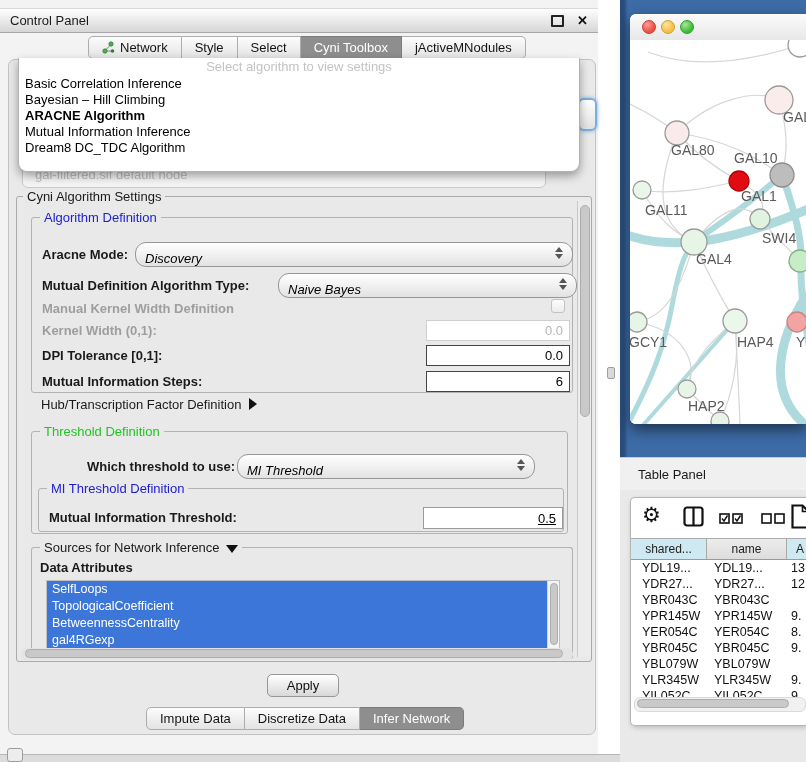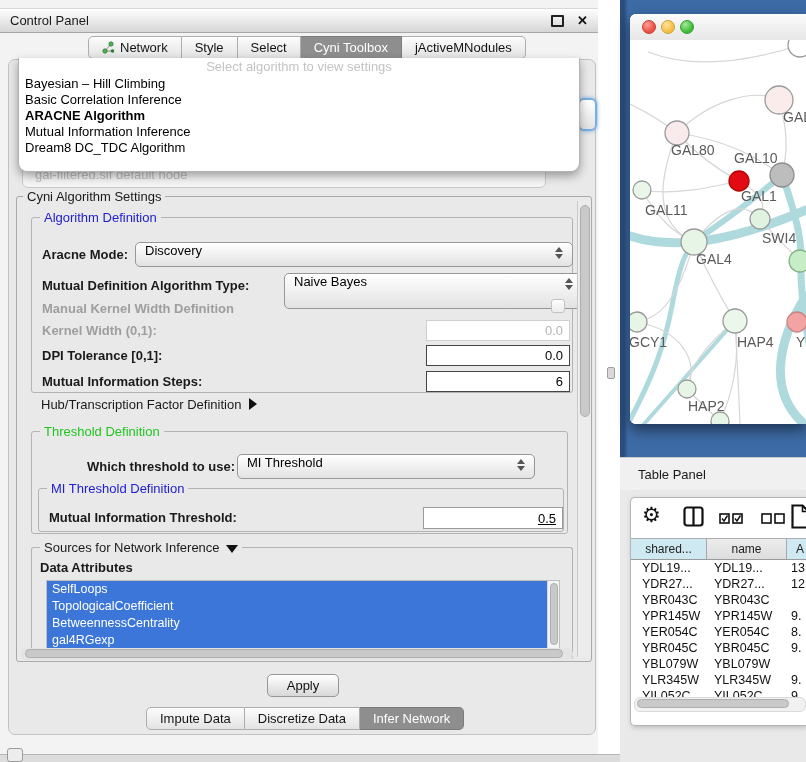--- a/index.html
+++ b/index.html
@@ -51,22 +51,22 @@
   .grpbox{border:1px solid #b3b3b3;border-radius:3px;position:absolute;box-sizing:border-box;}
   .grp-title{position:absolute;top:-8px;left:8px;background:#e9e9e9;padding:0 4px;
     font-size:13px;height:15px;line-height:15px;white-space:nowrap;}
   #settings-group{left:16px;top:196px;width:576px;height:466px;background:#e9e9e9;
     border:1px solid #aaa;}
   .blue-t{color:#2020d0;}
   .green-t{color:#21c521;}
   .lbl{position:absolute;font-size:13px;font-weight:bold;color:#1a1a1a;white-space:nowrap;}
   .lbl.dis{color:#9e9e9e;}
   .combo{position:absolute;background:linear-gradient(#ffffff,#e2e2e2);
-    border:1px solid #979797;border-radius:5px;box-sizing:border-box;
-    font-size:13px;color:#000;display:flex;align-items:flex-start;padding:0 9px;}
+    border:1px solid #979797;border-radius:11px;box-sizing:border-box;
+    font-size:13px;color:#000;display:flex;align-items:flex-end;padding:0 9px;font-style:italic;}
   .combo .arrows{position:absolute;right:9px;top:4px;display:flex;flex-direction:column;gap:2px;}
   .combo .arrows i{display:block;width:0;height:0;border-left:4px solid transparent;border-right:4px solid transparent;}
   .combo .arrows i.up{border-bottom:5px solid #555;}
   .combo .arrows i.dn{border-top:5px solid #555;}
   .field{position:absolute;background:#fff;box-sizing:border-box;font-size:13px;
     text-align:right;padding:0 6px;display:block;line-height:19px;}
   .checkbox{position:absolute;width:14px;height:14px;border:1px solid #c3c3c3;border-radius:3px;
     background:linear-gradient(#fdfdfd,#ececec);box-sizing:border-box;}
   .tri-right{display:inline-block;width:0;height:0;border-top:6px solid transparent;
     border-bottom:6px solid transparent;border-left:8px solid #111;margin-left:8px;vertical-align:-1px;}
@@ -167,22 +167,22 @@
     </div>
 
     <div class="abs" id="cp-panel"></div>
 
     <div class="abs" id="ghost-combo">gal-filtered.sif default node</div>
     <div class="abs" id="ghost-focus"></div>
 
     <div class="abs" id="algo-dropdown">
       <div class="dd-prompt">Select algorithm to view settings</div>
       <div>
+          <div class="dd-item">Basic Correlation Inference</div>
           <div class="dd-item">Bayesian – Hill Climbing</div>
-          <div class="dd-item">Basic Correlation Inference</div>
           <div class="dd-item bold">ARACNE Algorithm</div>
           <div class="dd-item">Mutual Information Inference</div>
           <div class="dd-item">Dream8 DC_TDC Algorithm</div>
         </div>
     </div>
 
     <div class="grpbox" id="settings-group">
       <span class="grp-title" style="left:6px;background:#e9e9e9;color:#1a1a1a;">Cyni Algorithm Settings</span>
 
       <div class="grpbox" style="left:14px;top:20px;width:542px;height:176px;">
@@ -191,21 +191,21 @@
         <span class="lbl" style="left:10px;top:24px;line-height:25px;">Aracne Mode:</span>
         <div class="combo" style="left:103px;top:24px;width:438px;height:25px;">
           <span>Discovery</span>
           <span class="arrows">
               <i class="up"></i>
               <i class="dn"></i>
             </span>
         </div>
 
         <span class="lbl" style="left:10px;top:55px;line-height:25px;">Mutual Definition Algorithm Type:</span>
-        <div class="combo" style="left:252px;top:55px;width:299px;height:36px;">
+        <div class="combo" style="left:246px;top:55px;width:299px;height:25px;">
           <span>Naive Bayes</span>
           <span class="arrows">
               <i class="up"></i>
               <i class="dn"></i>
             </span>
         </div>
 
         <span class="lbl dis" style="left:10px;top:83px;">Manual Kernel Width Definition</span>
         <span class="checkbox" style="left:519px;top:81px;"></span>
 

